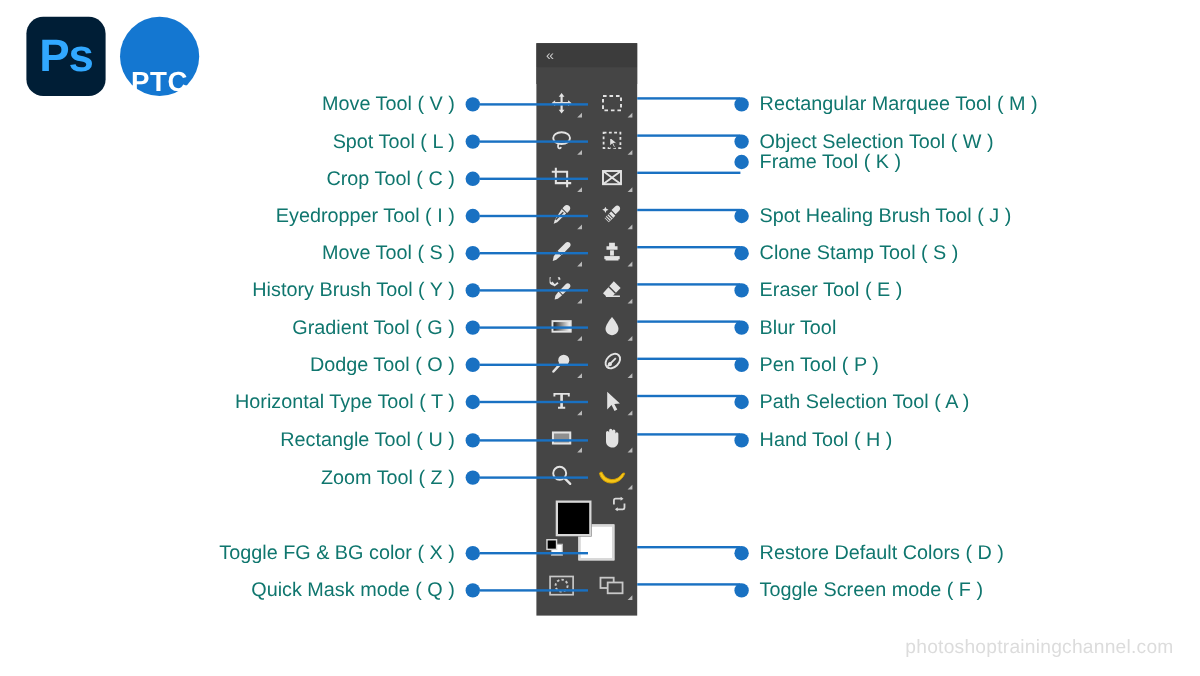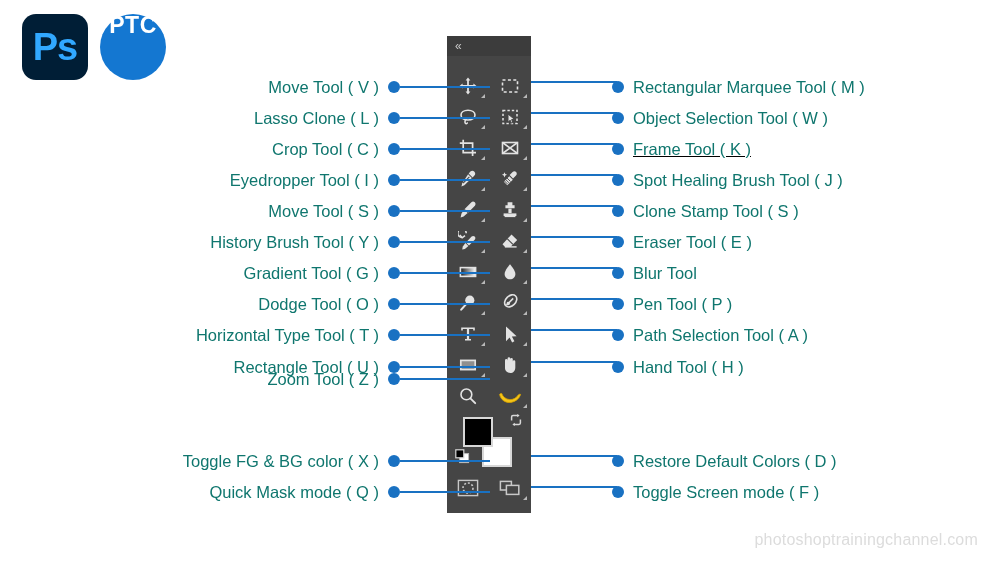--- a/index.html
+++ b/index.html
@@ -18,21 +18,21 @@
     background:#001e36;border-radius:14px;
     display:flex;align-items:center;justify-content:center;
   }
   .logo-ps span{
     color:#31a8ff;font-size:38px;font-weight:bold;letter-spacing:-1px;
     font-family:"Liberation Sans", sans-serif;line-height:1;
   }
   .logo-ptc{
     position:absolute;left:100px;top:14px;width:66px;height:66px;
     background:#1477d1;border-radius:50%;
-    display:flex;align-items:flex-start;justify-content:center;
+    display:flex;align-items:flex-end;justify-content:center;
   }
   .logo-ptc span{
     color:#ffffff;font-size:23px;font-weight:bold;letter-spacing:0.5px;
     font-family:"Liberation Sans", sans-serif;line-height:1;
   }
 
   
   .panel{
     position:absolute;left:447px;top:36px;width:84px;height:477px;
     background:#454545;
@@ -359,21 +359,21 @@
 
     </div>
   </div>
 
   <div class="row left" style="top:76px;">
     <span class="label">Move Tool ( V )</span>
     <span class="dot"></span>
     <span class="line" style="width:90px;"></span>
   </div>
   <div class="row left" style="top:107px;">
-    <span class="label">Lasso Clone ( L )</span>
+    <span class="label">Spot Tool ( L )</span>
     <span class="dot"></span>
     <span class="line" style="width:90px;"></span>
   </div>
   <div class="row left" style="top:138px;">
     <span class="label">Crop Tool ( C )</span>
     <span class="dot"></span>
     <span class="line" style="width:90px;"></span>
   </div>
   <div class="row left" style="top:169px;">
     <span class="label">Eyedropper Tool ( I )</span>
@@ -403,21 +403,21 @@
   <div class="row left" style="top:324px;">
     <span class="label">Horizontal Type Tool ( T )</span>
     <span class="dot"></span>
     <span class="line" style="width:90px;"></span>
   </div>
   <div class="row left" style="top:356px;">
     <span class="label">Rectangle Tool ( U )</span>
     <span class="dot"></span>
     <span class="line" style="width:90px;"></span>
   </div>
-  <div class="row left" style="top:368px;justify-content:flex-end;">
+  <div class="row left" style="top:387px;justify-content:flex-end;">
     <span class="label">Zoom Tool ( Z )</span>
     <span class="dot"></span>
     <span class="line" style="width:90px;"></span>
   </div>
 
   <div class="row left" style="top:450px;">
     <span class="label">Toggle FG &amp; BG color ( X )</span>
     <span class="dot"></span>
     <span class="line" style="width:90px;"></span>
   </div>
@@ -429,21 +429,21 @@
 
   <div class="row right" style="top:76px;">
     <span class="line" style="width:0px;"></span>
     <span class="dot"></span>
     <span class="label">Rectangular Marquee Tool ( M )</span>
   </div>
   <div class="row right" style="top:107px;">
     <span class="dot"></span>
     <span class="label">Object Selection Tool ( W )</span>
   </div>
-  <div class="row right" style="top:138px;text-decoration:underline;">
+  <div class="row right" style="top:124px;">
     <span class="dot"></span>
     <span class="label">Frame Tool ( K )</span>
   </div>
   <div class="row right" style="top:169px;">
     <span class="dot"></span>
     <span class="label">Spot Healing Brush Tool ( J )</span>
   </div>
   <div class="row right" style="top:200px;">
     <span class="dot"></span>
     <span class="label">Clone Stamp Tool ( S )</span>

